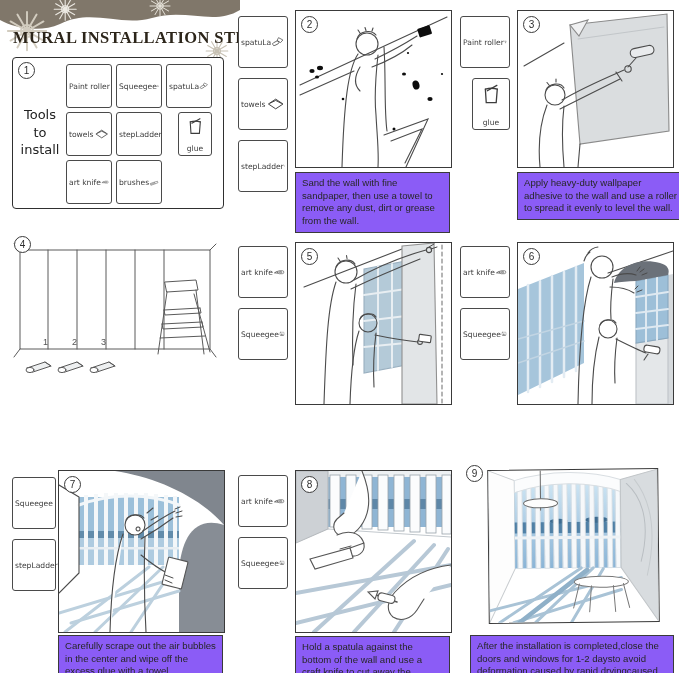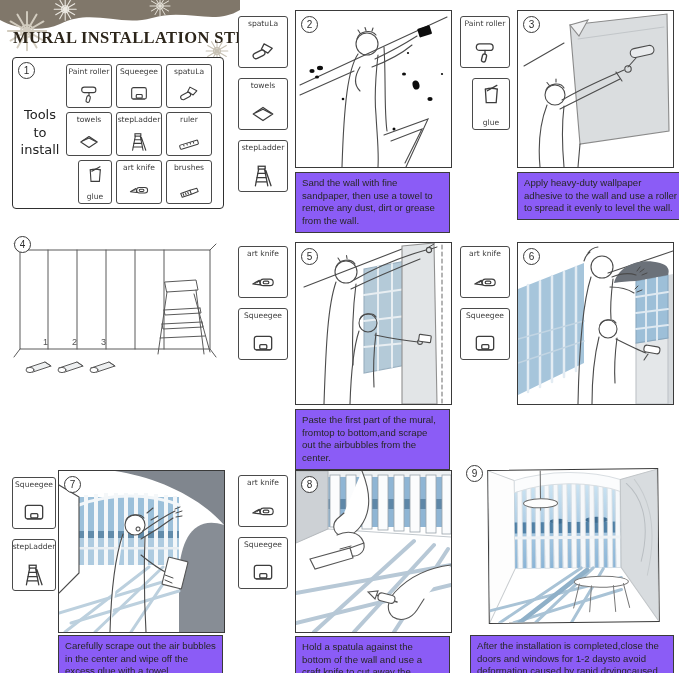--- a/index.html
+++ b/index.html
@@ -16,21 +16,21 @@
        font-size:10px;line-height:15px;text-align:center;background:#fff;z-index:3;}
   
   .panel{position:absolute;}
   .p1box{position:absolute;left:12px;top:57px;width:210px;height:150px;
          border:1.6px solid #2f2f2f;border-radius:4px;background:#fff;}
   .p1title{position:absolute;left:2px;top:48px;width:50px;text-align:center;
            font-family:"DejaVu Sans",sans-serif;font-size:13px;color:#222;line-height:1.35;}
   .p1grid{position:absolute;left:53px;top:6px;display:grid;
           grid-template-columns:repeat(3,46px);grid-auto-rows:44px;gap:4px;}
   .tbox{box-sizing:border-box;border:1.1px solid #4a4a4a;border-radius:3px;background:#fff;
-        display:flex;flex-direction:column;align-items:center;justify-content:space-between;
+        display:flex;flex-direction:row;align-items:center;justify-content:space-between;
         padding:2px 2px;}
   .tbox.label-bottom{flex-direction:column-reverse;margin-left:12px;}
   .tlabel{font-size:7.6px;font-family:"DejaVu Sans",sans-serif;color:#3c3c3c;white-space:nowrap;}
   .ticon{width:22px;height:22px;}
   .tcol{position:absolute;display:flex;flex-direction:column;gap:10px;width:50px;}
   .tcol .tbox{height:52px;}
   .tcol .ticon{width:26px;height:26px;}
   .illus{position:absolute;border:1.3px solid #3a3a3a;background:#fff;overflow:hidden;}
   .illus svg{display:block;}
   .cap{position:absolute;box-sizing:border-box;border:1.2px solid #3a3a3a;background:#8b5cf6;
@@ -140,26 +140,20 @@
       <div class="tbox">
           <span class="tlabel">towels</span>
           <svg class="ticon" viewBox="0 0 24 24">
             <use href="#i-towels"></use>
           </svg>
         </div>
       <div class="tbox">
           <span class="tlabel">stepLadder</span>
           <svg class="ticon" viewBox="0 0 24 24">
             <use href="#i-stepladder"></use>
-          </svg>
-        </div>
-      <div class="tbox">
-          <span class="tlabel">ruler</span>
-          <svg class="ticon" viewBox="0 0 24 24">
-            <use href="#i-ruler"></use>
           </svg>
         </div>
       <div class="tbox label-bottom">
           <span class="tlabel">glue</span>
           <svg class="ticon" viewBox="0 0 24 24">
             <use href="#i-glue"></use>
           </svg>
         </div>
       <div class="tbox">
           <span class="tlabel">art knife</span>
@@ -342,23 +336,20 @@
         <circle cx="133" cy="7" r="2.6"></circle>
         <path d="M133 4 l5 -3 m-3 5 l6 -2" stroke-width="1"></path>
         <circle cx="72" cy="80" r="9"></circle>
         <path d="M64 76 C66 70 77 69 80 74"></path>
         <path d="M63 88 C57 106 55 130 54 161"></path>
         <path d="M80 90 C78 106 77 126 78 144"></path>
         <path d="M79 92 C98 96 112 98 122 99"></path>
         <circle cx="124" cy="99" r="2.4"></circle>
         <rect x="123" y="92" width="12" height="7" rx="1" transform="rotate(8 129 95)" fill="#fff"></rect>
       </svg>
-    </div>
-    <div class="cap" style="left:57px;top:177px;width:155px">
-      <span>Paste the first part of the mural, fromtop to bottom,and scrape out the airbubbles from the center.</span>
     </div>
   </div>
 
   <div class="panel" style="left:460px;top:232px;width:212px;height:212px">
     <div class="tcol" style="left:0;top:14px">
       <div class="tbox">
           <span class="tlabel">art knife</span>
           <svg class="ticon" viewBox="0 0 24 24">
             <use href="#i-art-knife"></use>
           </svg>

